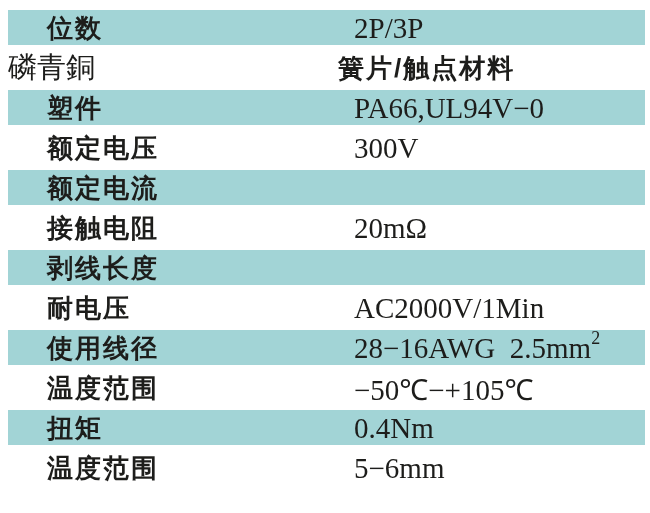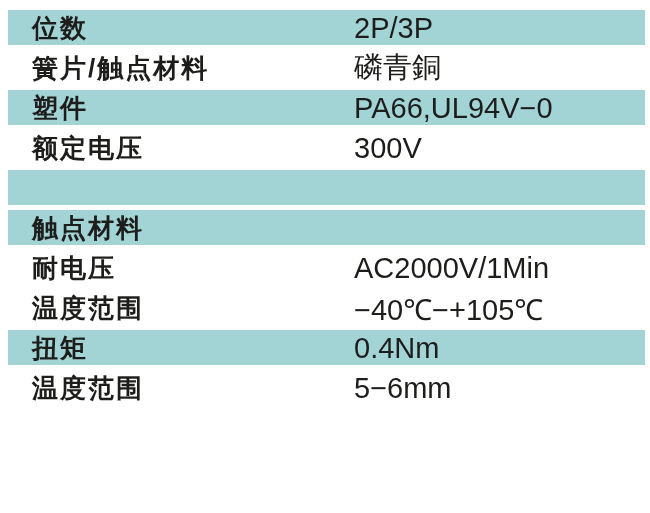--- a/index.html
+++ b/index.html
@@ -32,30 +32,30 @@
       var(--alt-bg, #a2d4d6) 2px calc(100% - 3px),
       var(--gap-color, #ffffff) calc(100% - 3px) 100%
     );
   }
   .cell {
     color: var(--text-color, #1d1d1b);
   }
   .cell.label {
     width: 346px;
     box-sizing: border-box;
-    padding-left: 24px;
+    padding-left: 39px;
     font-family: "Liberation Sans", "DejaVu Sans", sans-serif;
     font-weight: bold;
     font-size: 26px;
     letter-spacing: 2px;
     white-space: pre;
   }
   .cell.value {
     flex: 1;
-    font-family: Liberation Sans, sans-serif;
+    font-family: Liberation Serif, serif;
     font-weight: normal;
     font-size: 29px;
     white-space: pre;
   }
   .cell.value sup {
     font-size: 0.62em;
     line-height: 0;
     position: relative;
     top: -0.15em;
   }
@@ -63,43 +63,52 @@
 </head>
 <body>
 
 <div class="page">
   <div class="spec-table" id="spec-table">
       <div class="row alt">
         <div class="cell label">位数</div>
         <div class="cell value"><span>2P/3P</span></div>
       </div>
       <div class="row">
+        <div class="cell value"><span>磷青銅</span></div>
         <div class="cell label">簧片/触点材料</div>
-        <div class="cell value"><span>磷青銅</span></div>
       </div>
       <div class="row alt">
         <div class="cell label">塑件</div>
         <div class="cell value"><span>PA66,UL94V−0</span></div>
       </div>
       <div class="row">
         <div class="cell label">额定电压</div>
         <div class="cell value"><span>300V</span></div>
       </div>
       <div class="row alt">
+        <div class="cell label">额定电流</div>
+      </div>
+      <div class="row">
+        <div class="cell label">接触电阻</div>
+        <div class="cell value"><span>20mΩ</span></div>
       </div>
       <div class="row alt">
-        <div class="cell label">触点材料</div>
+        <div class="cell label">剥线长度</div>
       </div>
       <div class="row">
         <div class="cell label">耐电压</div>
         <div class="cell value"><span>AC2000V/1Min</span></div>
       </div>
+      <div class="row alt">
+        <div class="cell label">使用线径</div>
+        <div class="cell value"><span>28−16AWG  2.5mm</span><sup>2</sup></div>
+      </div>
       <div class="row">
         <div class="cell label">温度范围</div>
-        <div class="cell value"><span>−40℃−+105℃</span></div>
+        <div class="cell value"><span>−50℃−+105℃</span></div>
       </div>
       <div class="row alt">
         <div class="cell label">扭矩</div>
         <div class="cell value"><span>0.4Nm</span></div>
       </div>
       <div class="row">
         <div class="cell label">温度范围</div>
         <div class="cell value"><span>5−6mm</span></div>
       </div>
     </div>

